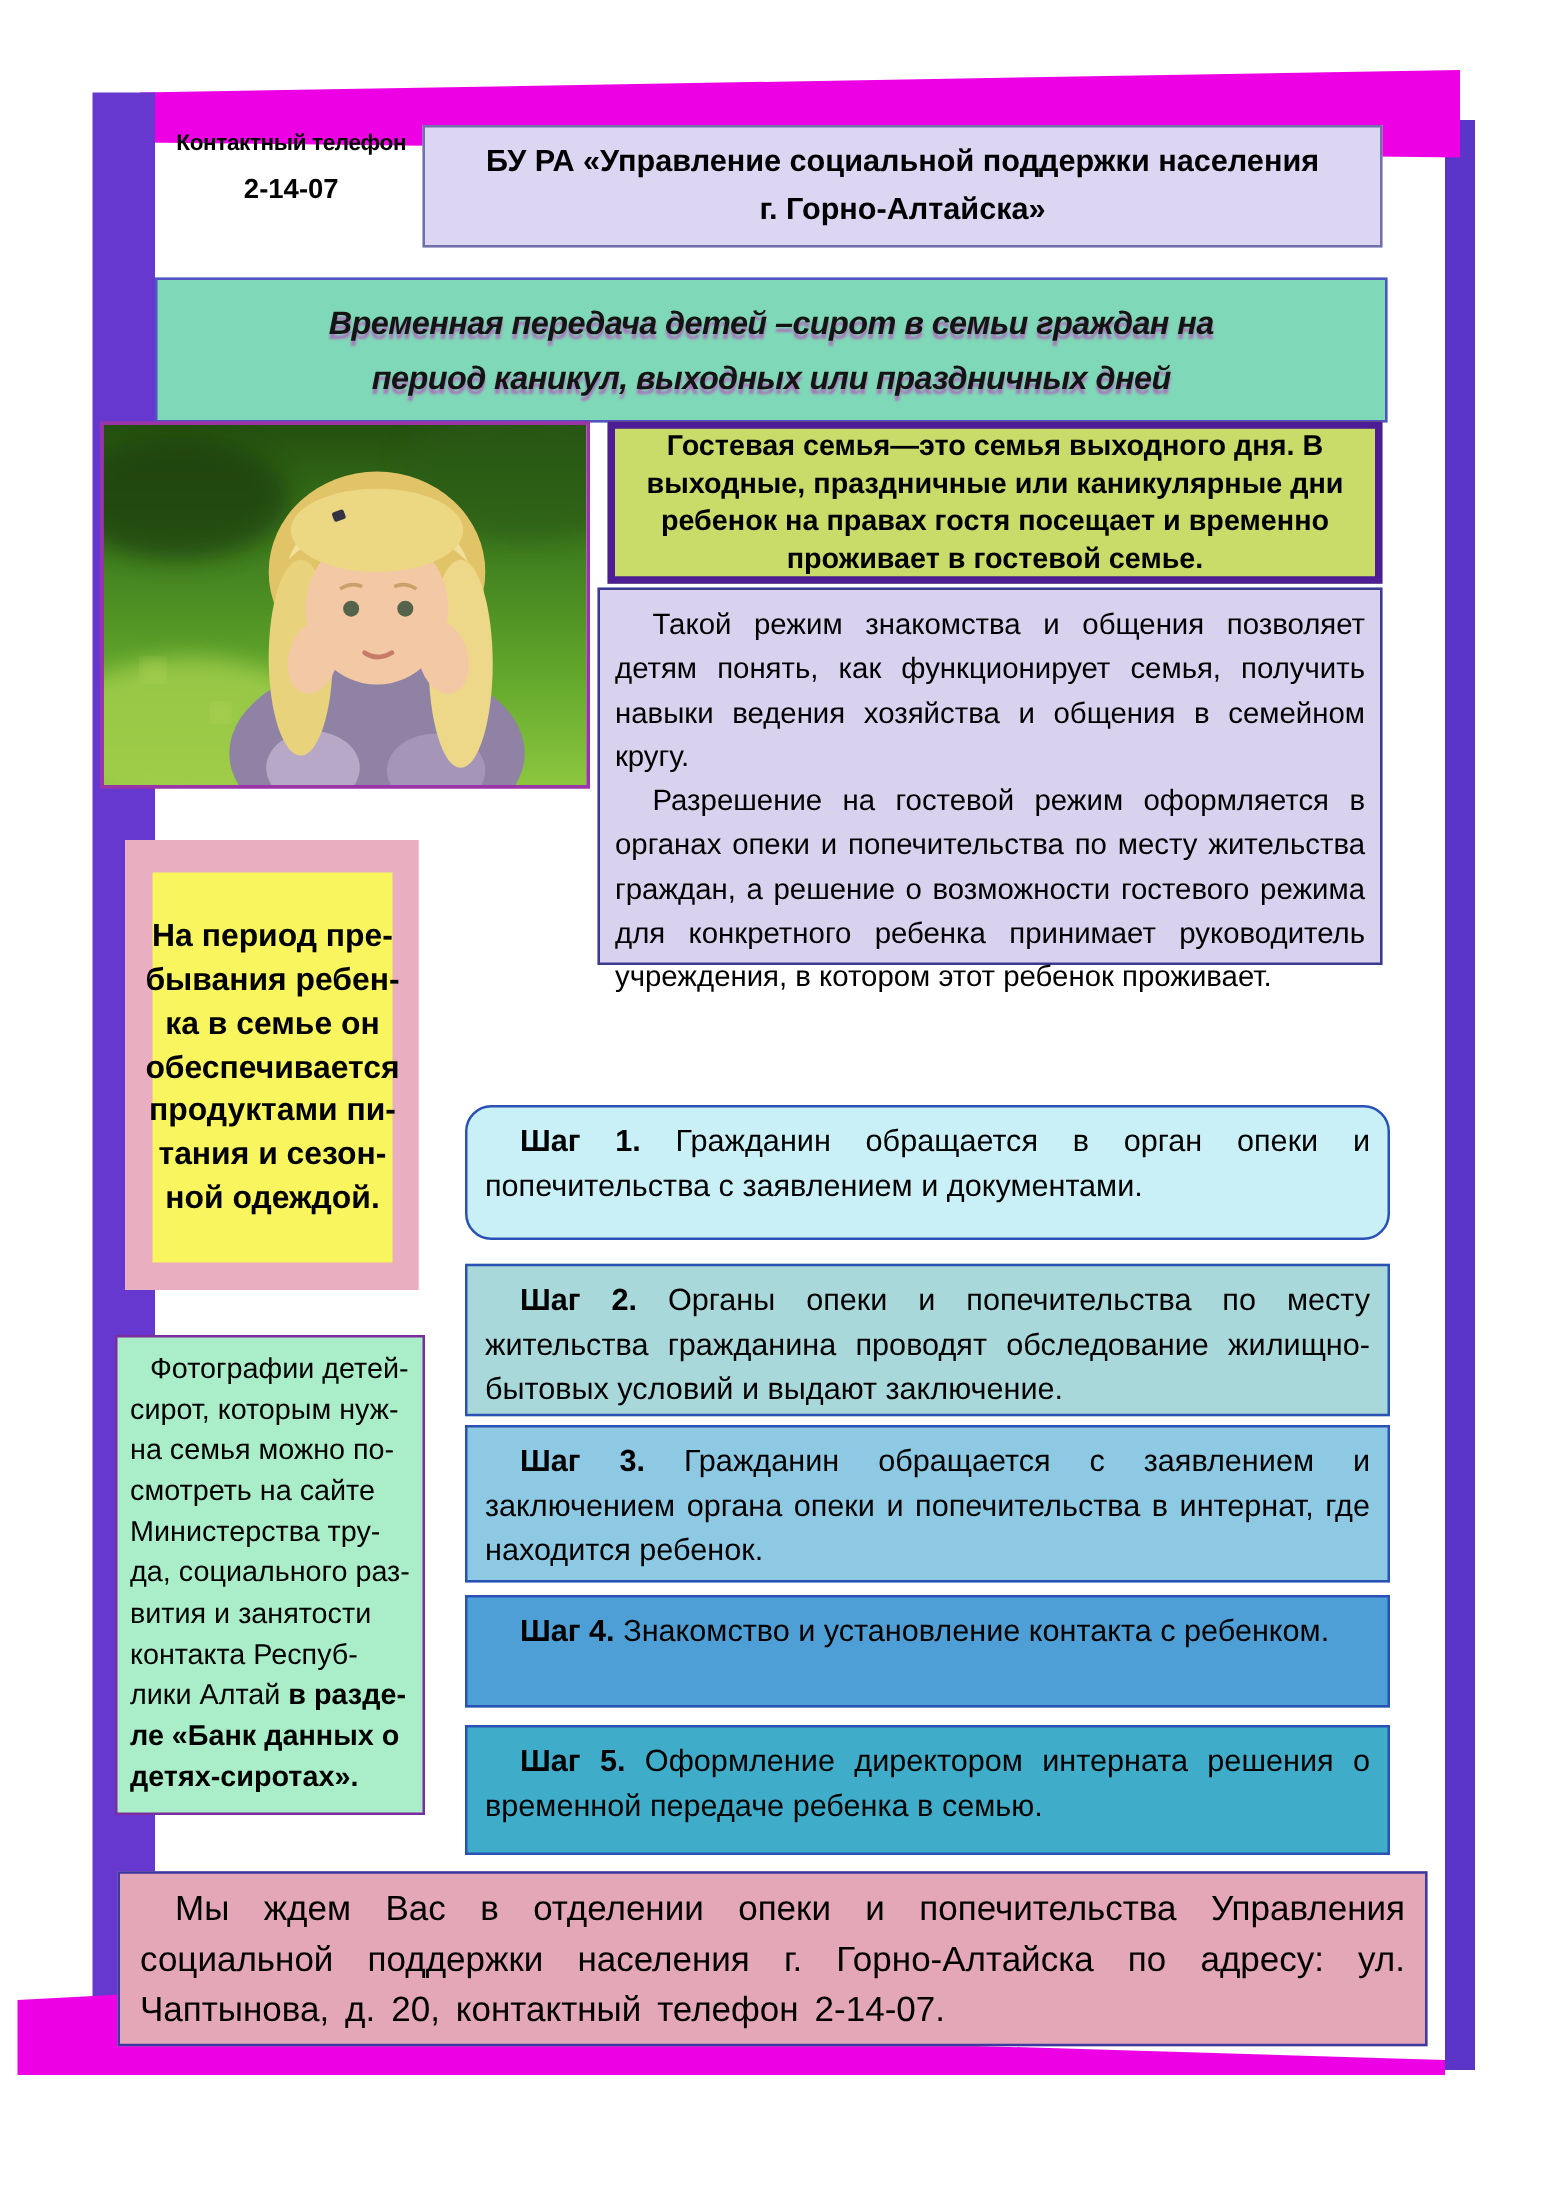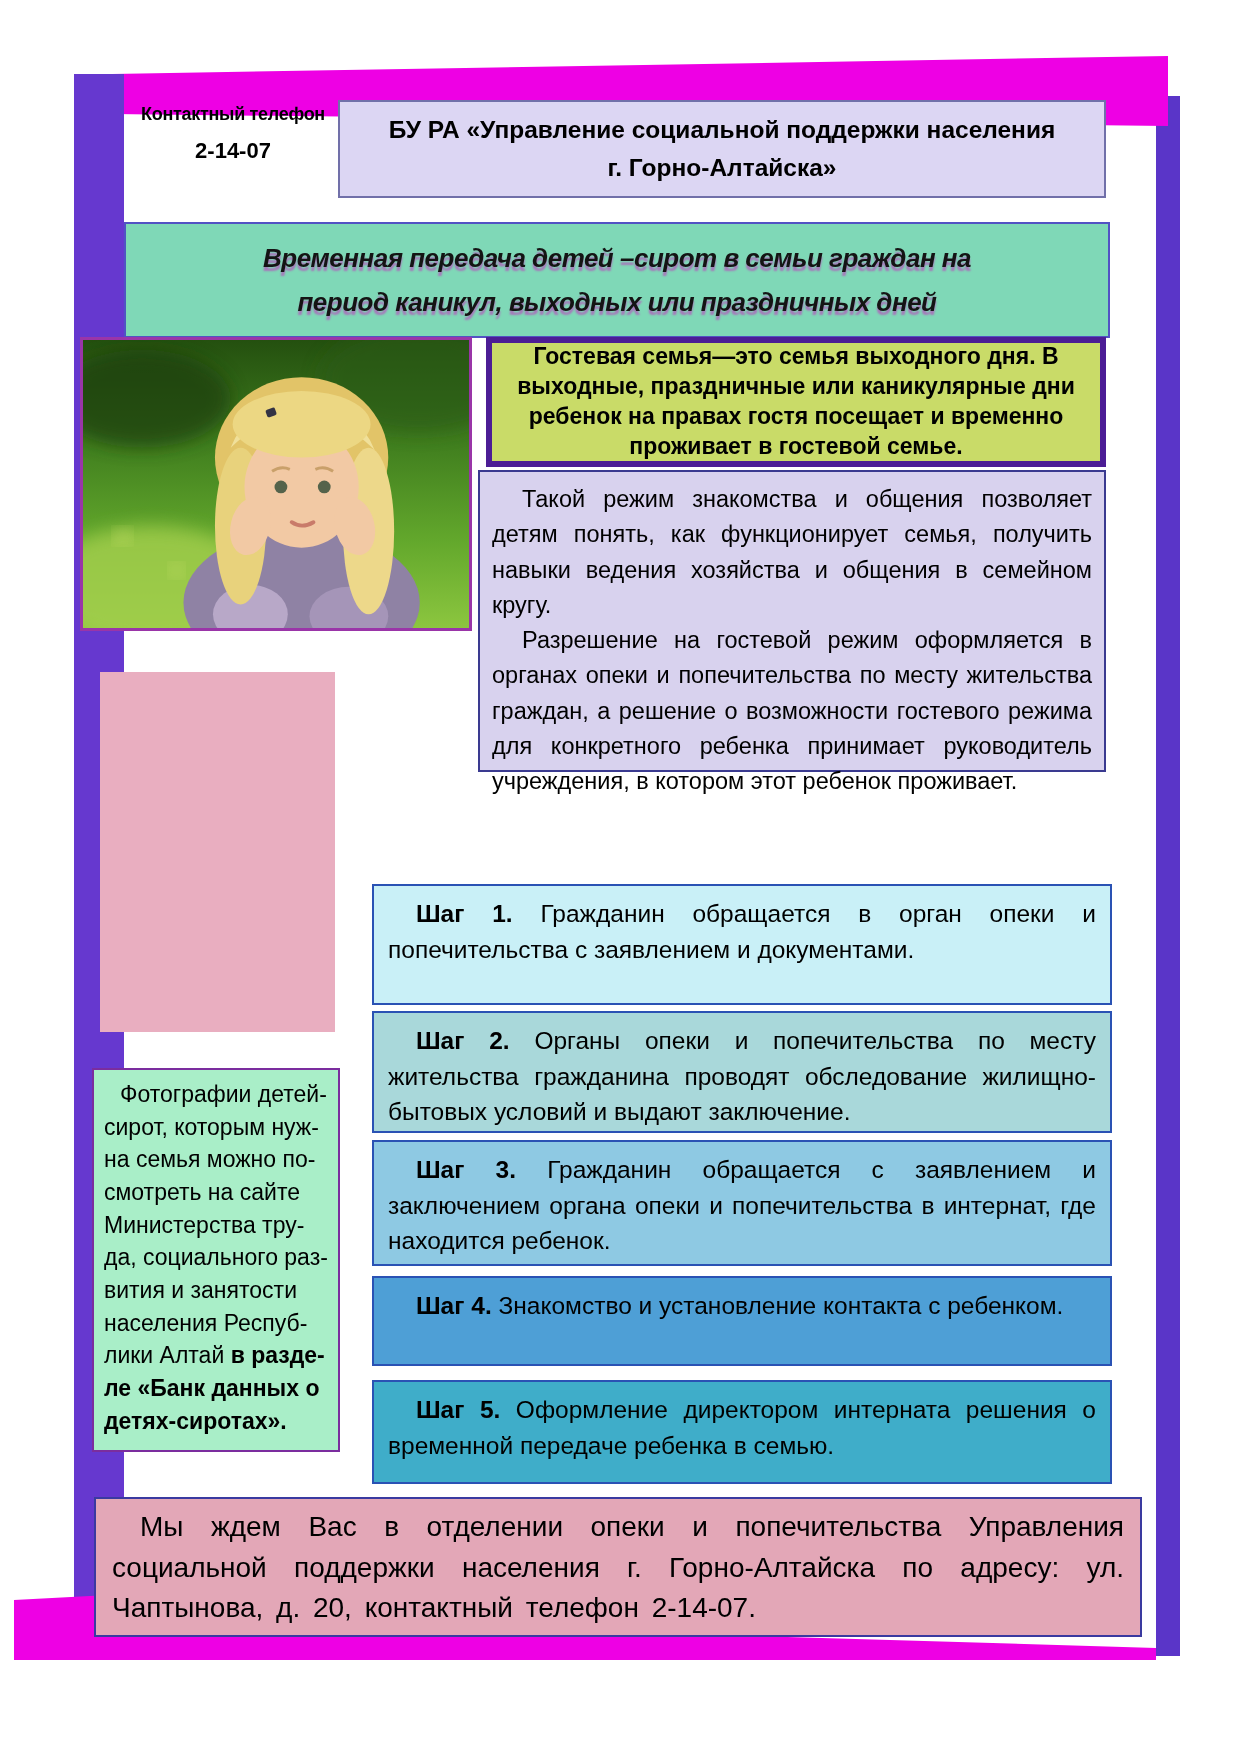--- a/index.html
+++ b/index.html
@@ -56,21 +56,21 @@
   
   .steps-header{left:372px;top:790px;width:740px;height:82px;background:#df9bd8;
                 border:2px solid #2a2aaa;display:flex;align-items:center;justify-content:center;
                 font-size:30px;}
 
   
   .step{left:372px;width:740px;border:2.5px solid #2a52b4;padding:10px 14px;
         font-size:24.5px;line-height:1.45;text-align:justify;}
   .step .t{text-indent:28px;}
   .step b{font-weight:bold;}
-  .step1{top:884px;height:121px;background:#c9f0f7;}
+  .step1{top:884px;height:108px;background:#c9f0f7;border-radius:21px;}
   .step2{top:1011px;height:122px;background:#a9d8da;}
   .step3{top:1140px;height:126px;background:#8ec9e3;}
   .step4{top:1276px;height:90px;background:#4e9fd6;}
   .step5{top:1380px;height:104px;background:#3fadc9;}
 
   
   .footer-box{left:94px;top:1497px;width:1048px;height:140px;background:#e3a7b7;
               border:2px solid #3a3aa0;padding:8px 16px;font-size:28px;line-height:1.45;
               text-align:justify;word-spacing:5px;}
   .footer-box p{margin:0;text-indent:28px;}
@@ -143,29 +143,36 @@
 выходные, праздничные или каникулярные дни
 ребенок на правах гостя посещает и временно
 проживает в гостевой семье.</div>
 
   <div class="abs para-box">
     <p>Такой режим знакомства и общения позволяет детям понять, как функционирует семья, получить навыки ведения хозяйства и общения в семейном кругу.</p>
     <p>Разрешение на гостевой режим оформляется в органах опеки и попечительства по месту жительства граждан, а решение о возможности гостевого режима для конкретного ребенка принимает руководитель учреждения, в котором этот ребенок проживает.</p>
   </div>
 
   <div class="abs pink-box"></div>
+  <div class="abs yellow-box">На период пре-
+бывания ребен-
+ка в семье он
+обеспечивается
+продуктами пи-
+тания и сезон-
+ной одеждой.</div>
 
   <div class="abs green-box"><span>Фотографии детей-
 сирот, которым нуж-
 на семья можно по-
 смотреть на сайте
 Министерства тру-
 да, социального раз-
 вития и занятости
-населения Респуб-
+контакта Респуб-
 лики Алтай </span><b>в разде-
 ле «Банк данных о
 детях-сиротах».</b></div>
 
 
   <div class="abs step step1">
     <div class="t"><b>Шаг 1.</b><span> Гражданин обращается в орган опеки и попечительства с заявлением и документами.</span></div>
   </div>
   <div class="abs step step2">
     <div class="t"><b>Шаг 2.</b><span> Органы опеки и попечительства по месту жительства гражданина проводят обследование жилищно-бытовых условий и выдают заключение.</span></div>

